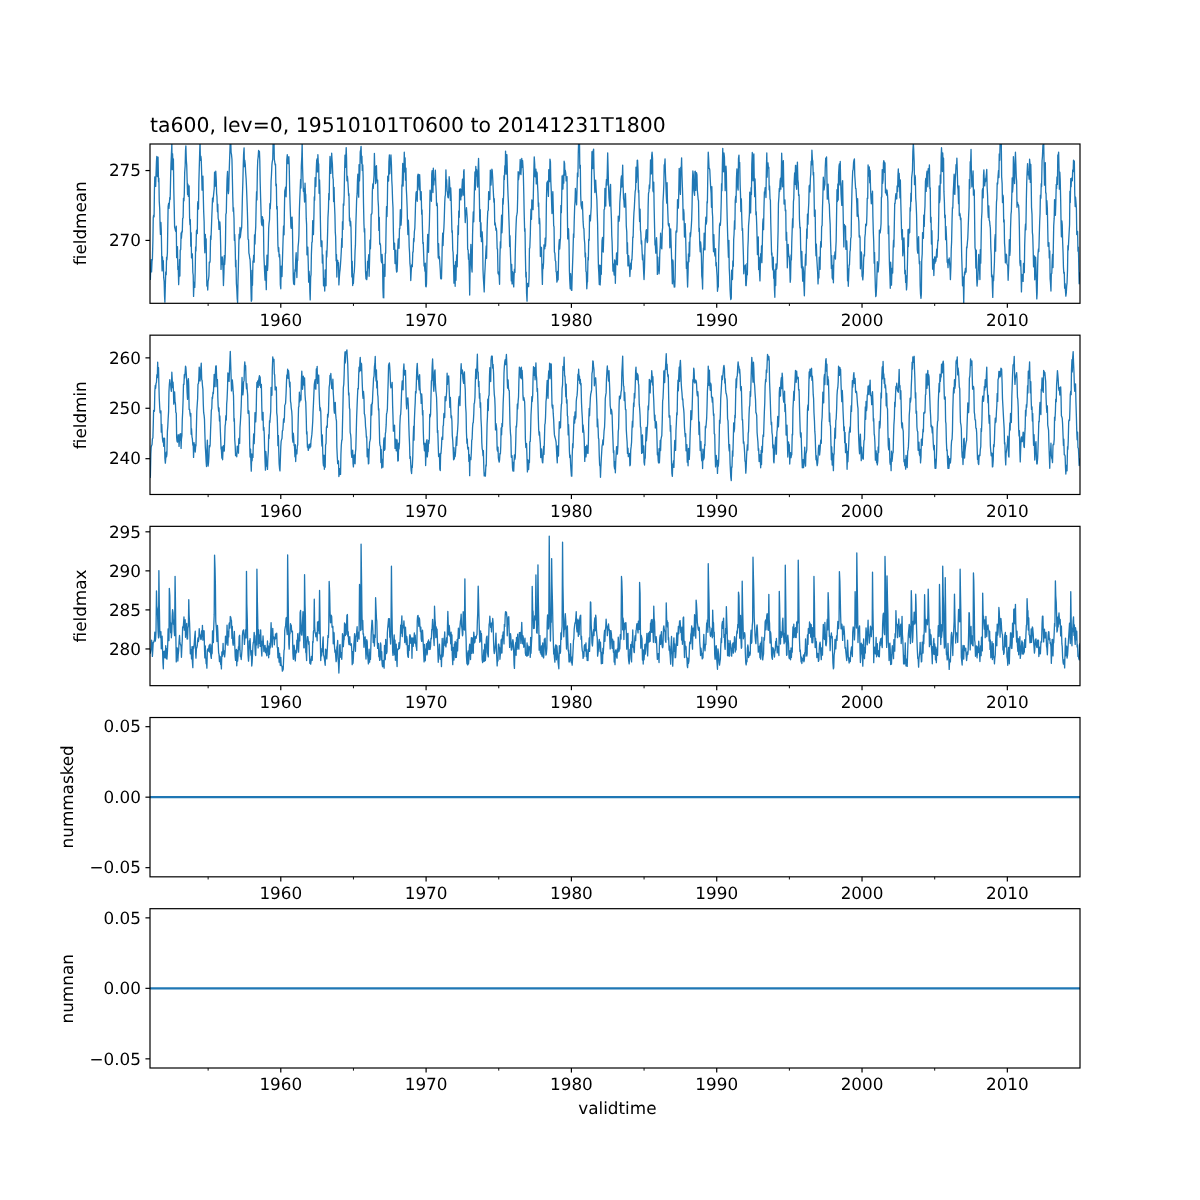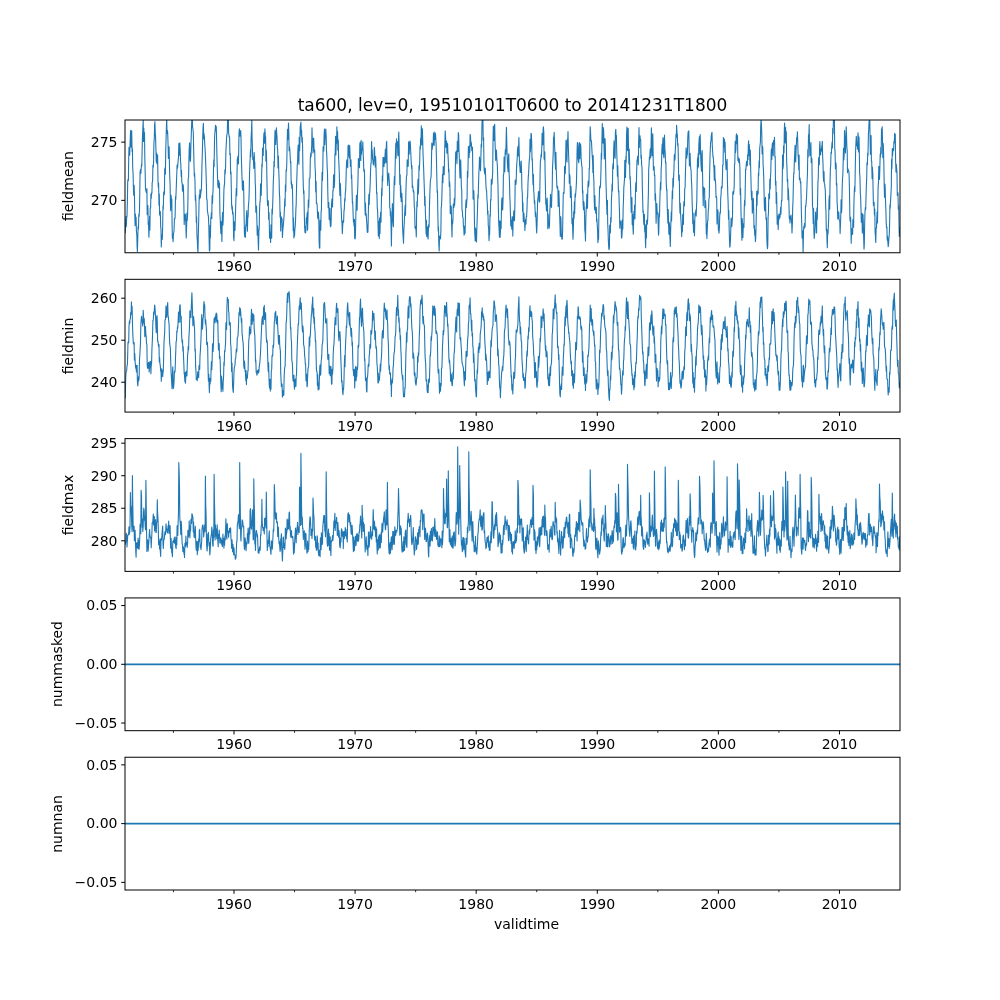--- a/index.html
+++ b/index.html
@@ -11,28 +11,28 @@
     font-family: "DejaVu Sans", sans-serif;
     color: #000000;
     overflow: hidden;
   }
   .fig svg { position: absolute; left: 0; top: 0; }
   .title {
     position: absolute;
     left: 125px;
     width: 775px;
     top: 96px;
-    text-align: center;
+    text-align: left;
     font-size: 17px;
     line-height: 18px;
     white-space: nowrap;
   }
   .xlabel {
     position: absolute;
-    left: 139px;
+    left: 127px;
     width: 775px;
     top: 916px;
     text-align: center;
     font-size: 14px;
     line-height: 16px;
   }
   .ylabel {
     position: absolute;
     width: 133px;
     height: 18px;

